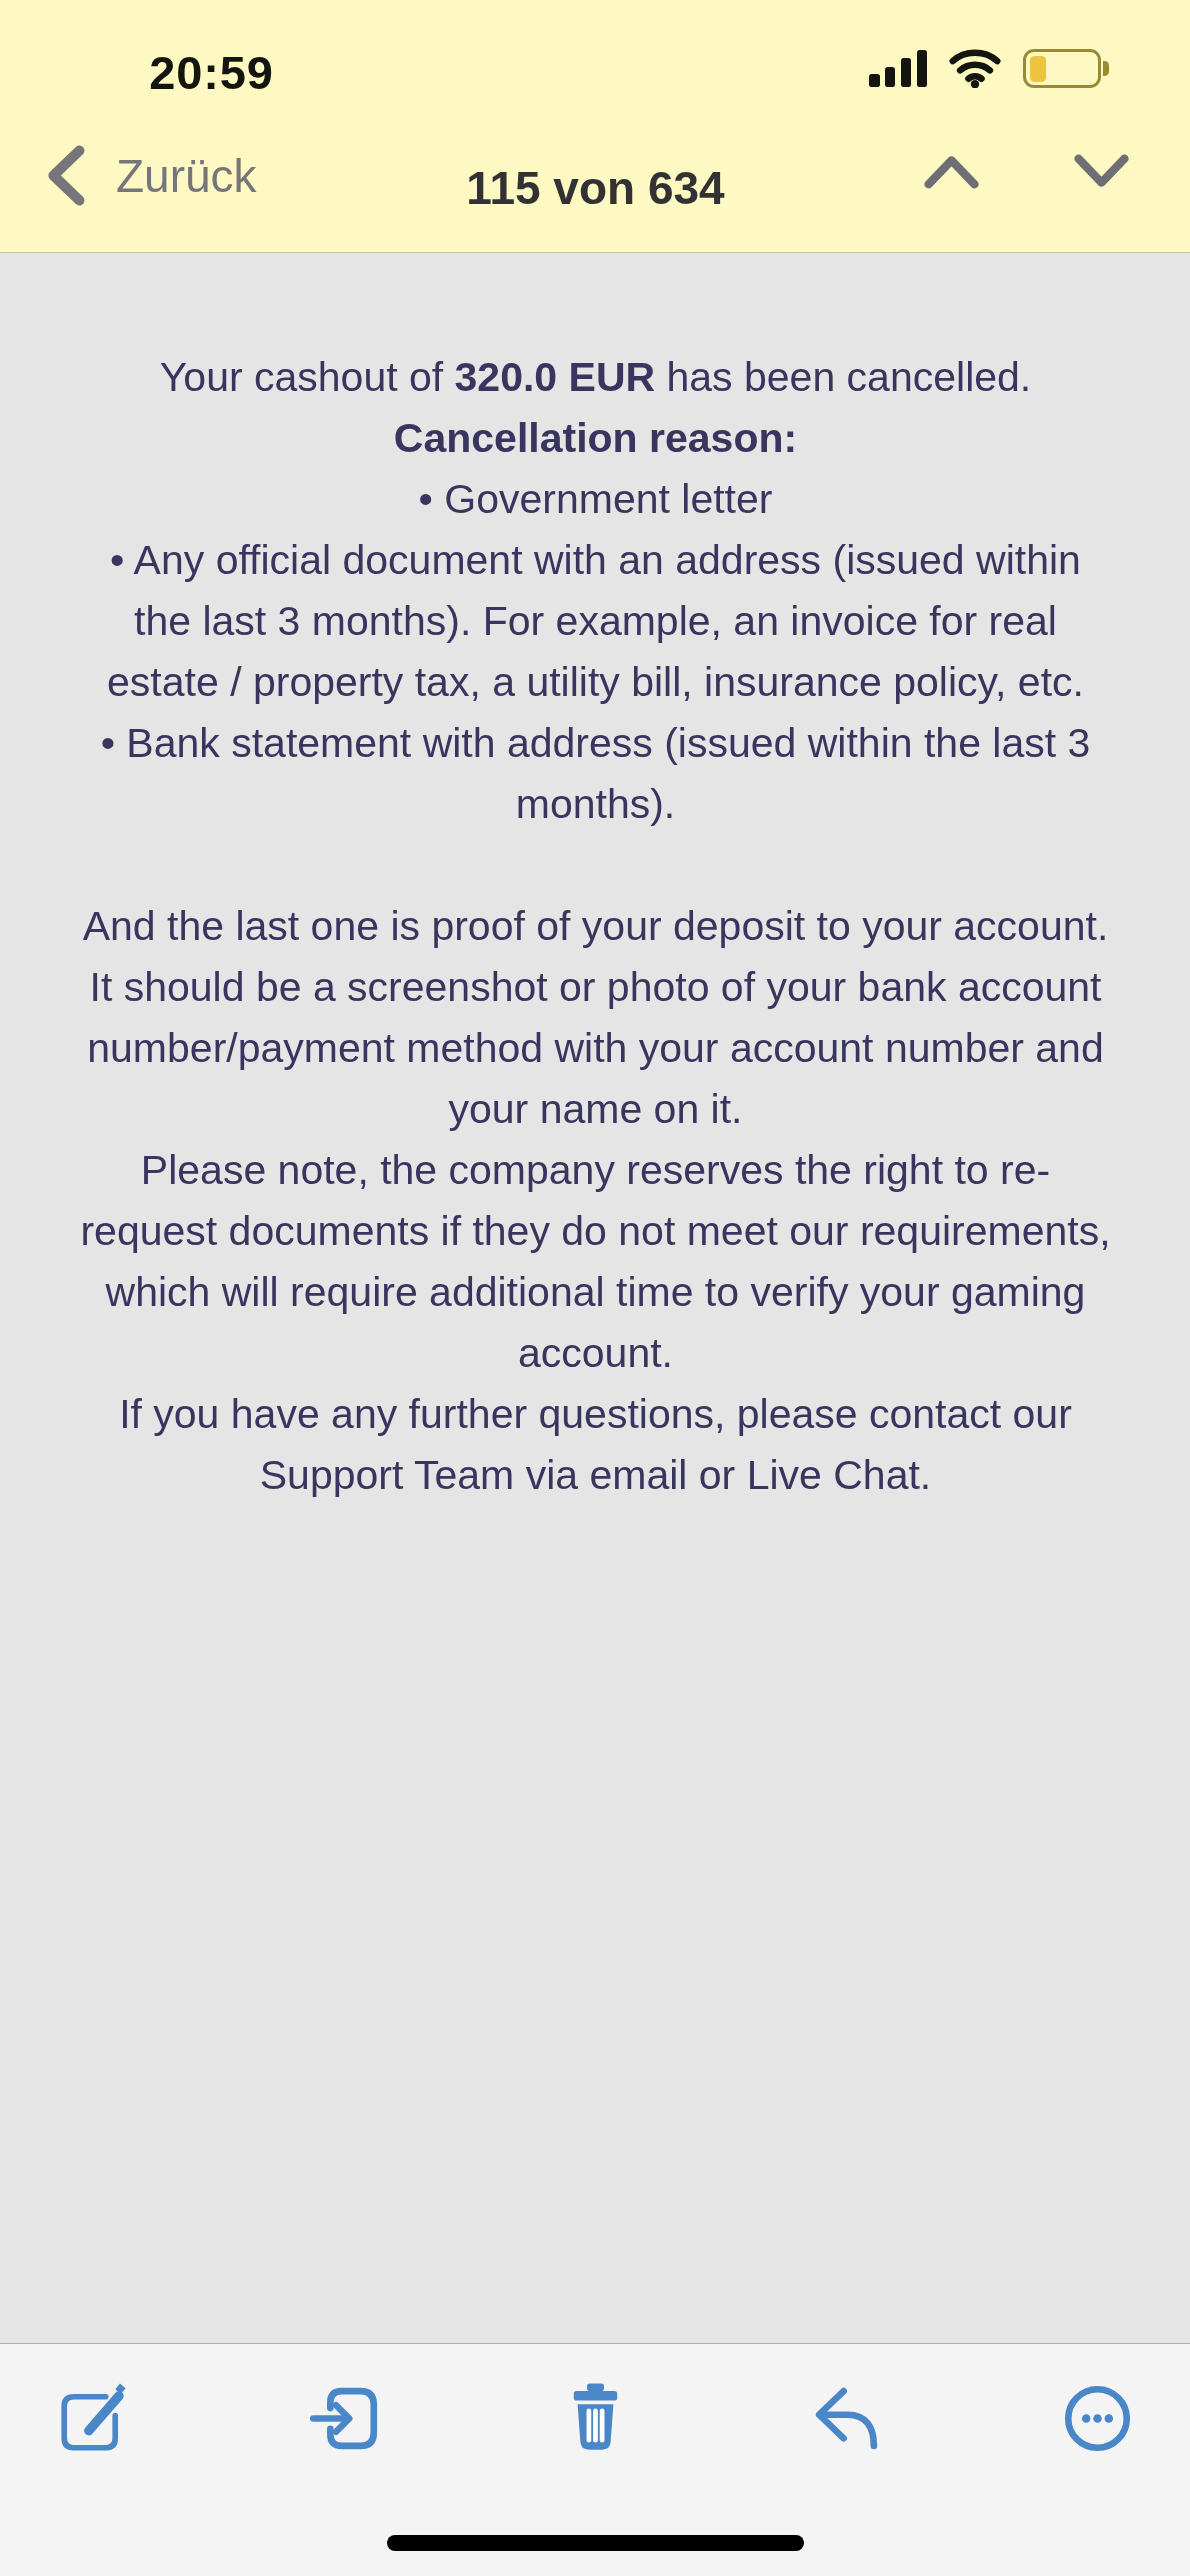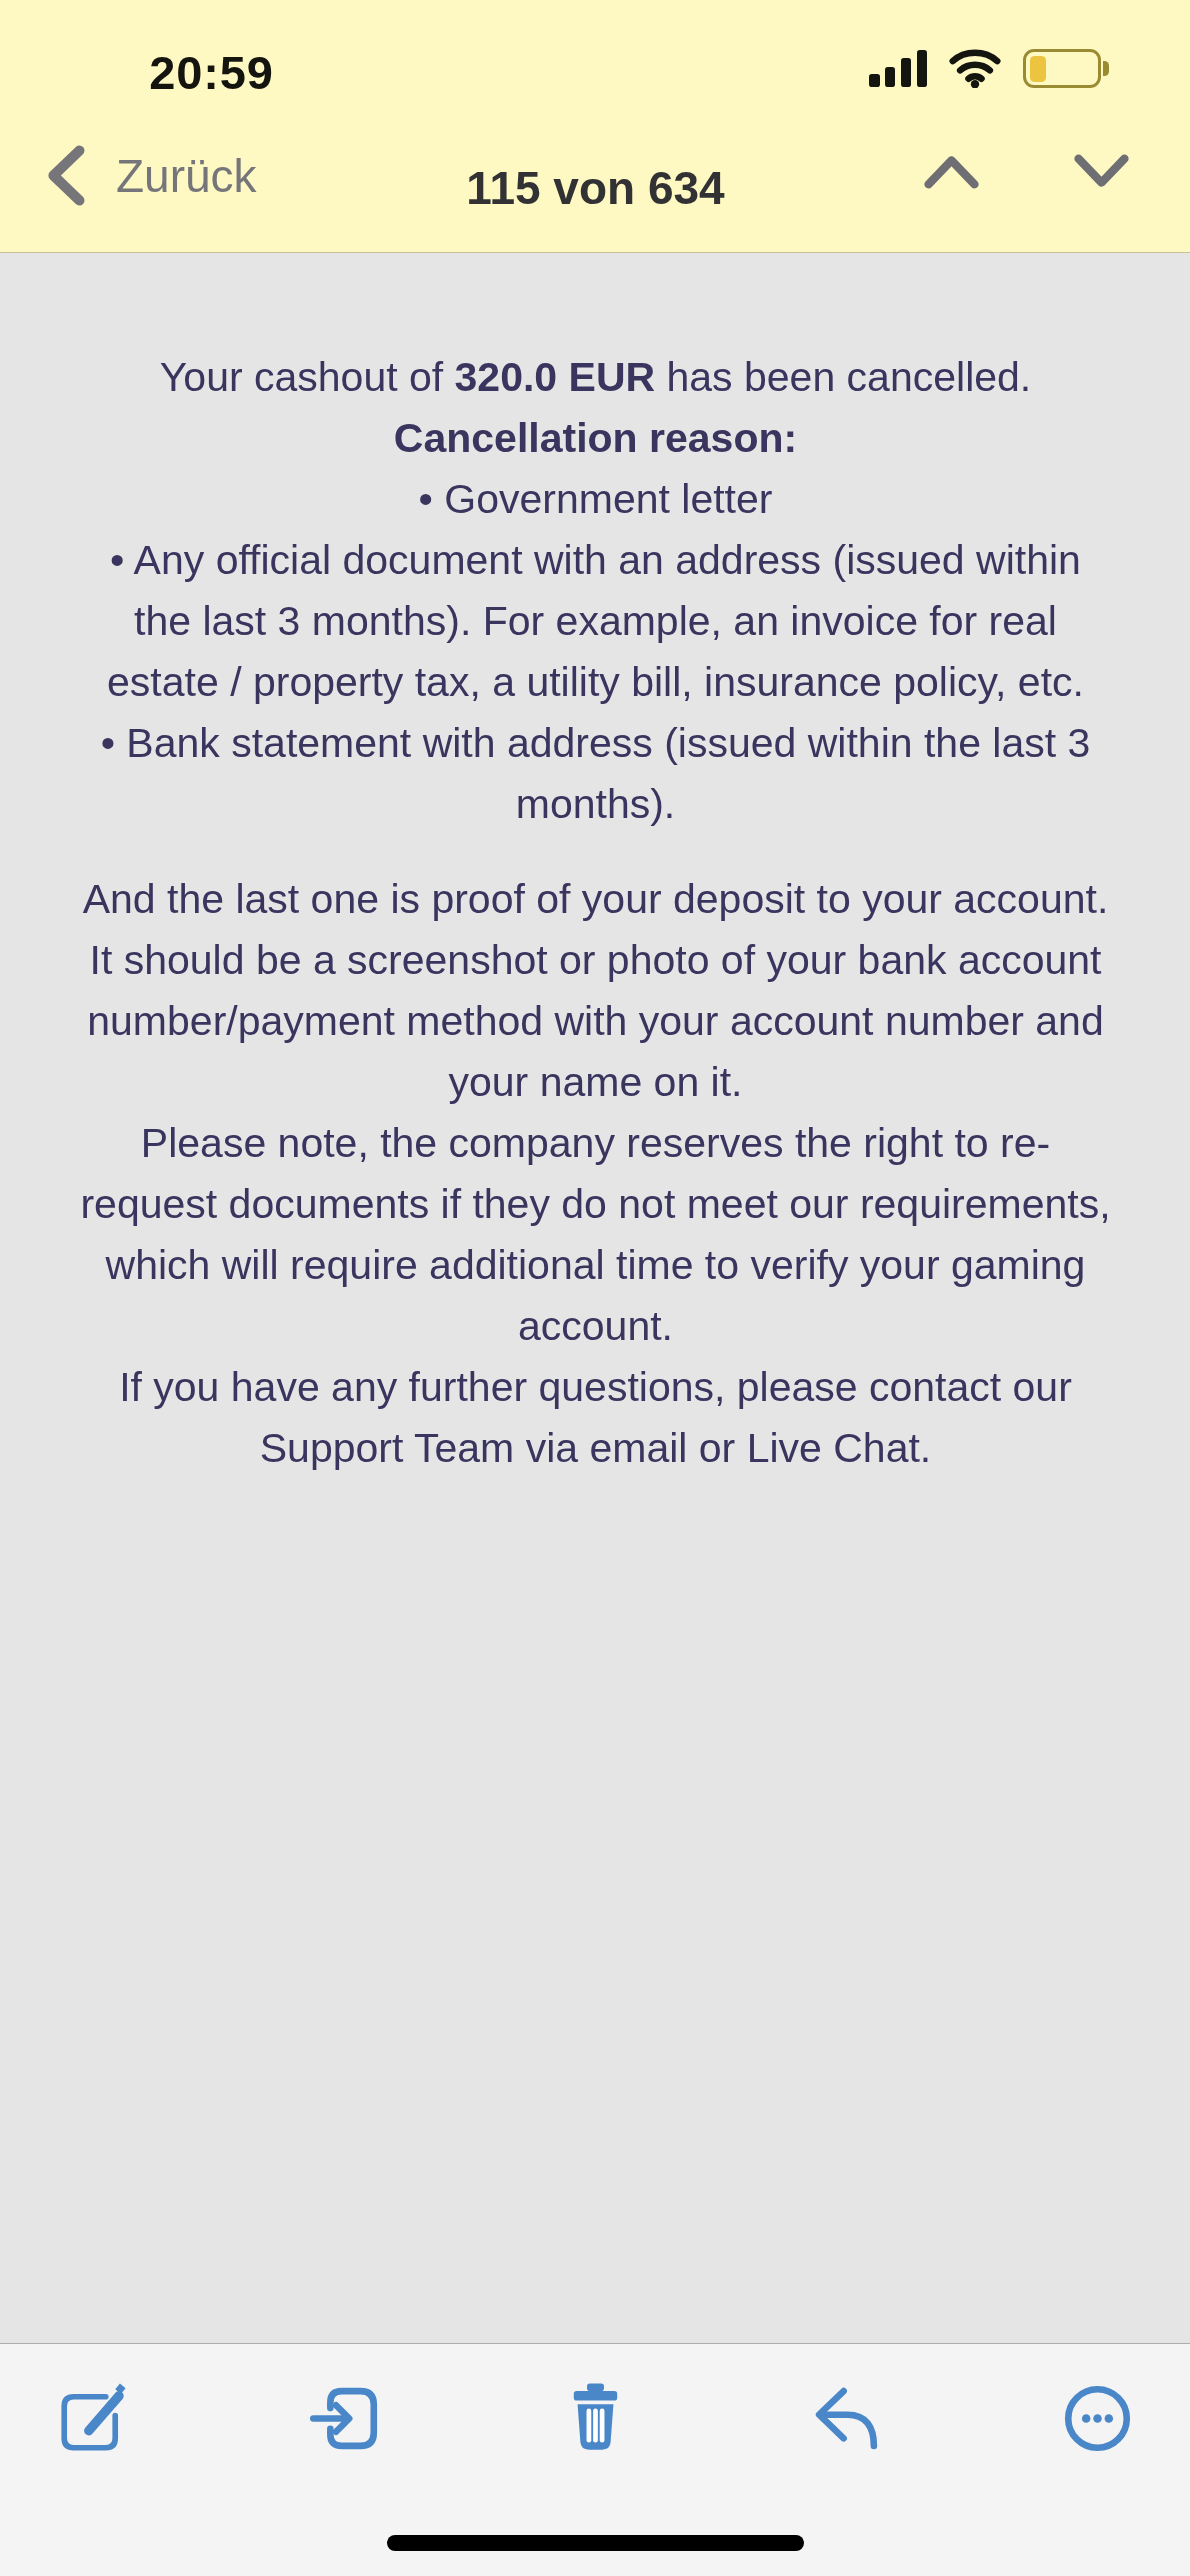--- a/index.html
+++ b/index.html
@@ -44,21 +44,21 @@
     position:absolute;top:253px;left:0;width:1191px;height:2476px;
     background:#e5e5e5;z-index:1;overflow:hidden;
     box-sizing:border-box;padding:94px 78px 0 78px;
   }
   .content p, .content .bullet{
     margin:0;color:#39355E;font-size:41px;line-height:61px;text-align:center;
   }
   .p1{margin-bottom:55px;}
   .p2{font-weight:700;margin-bottom:108px;}
   .p3{margin-bottom:50px;}
-  .bullets{margin-bottom:34px;}
+  .bullets{margin-bottom:61px;}
   .p5{margin-bottom:59px;}
   .p6{margin-bottom:57px;}
   .p7{margin-bottom:111px;}
   .bold{font-weight:700;}
   
   .toolbar{
     position:absolute;left:0;bottom:0;width:1191px;height:233px;
     background:#F4F4F5;z-index:5;
     border-top:1.9px solid #ACACAE;box-sizing:border-box;
     padding:30px 51px 0 51px;

